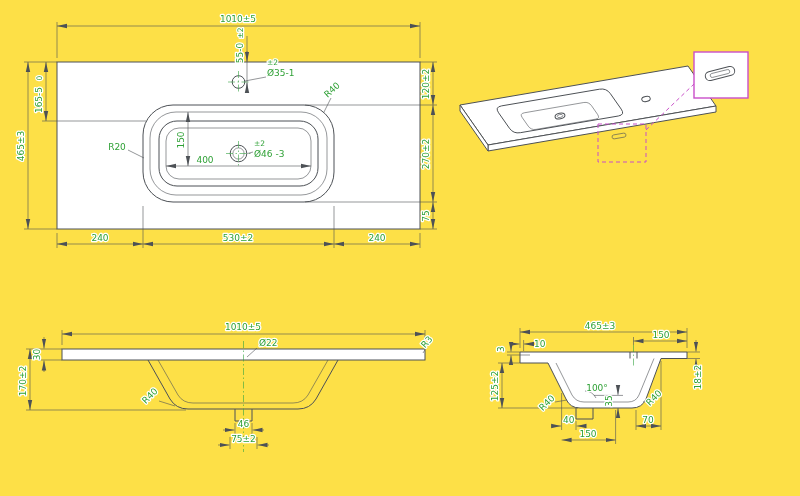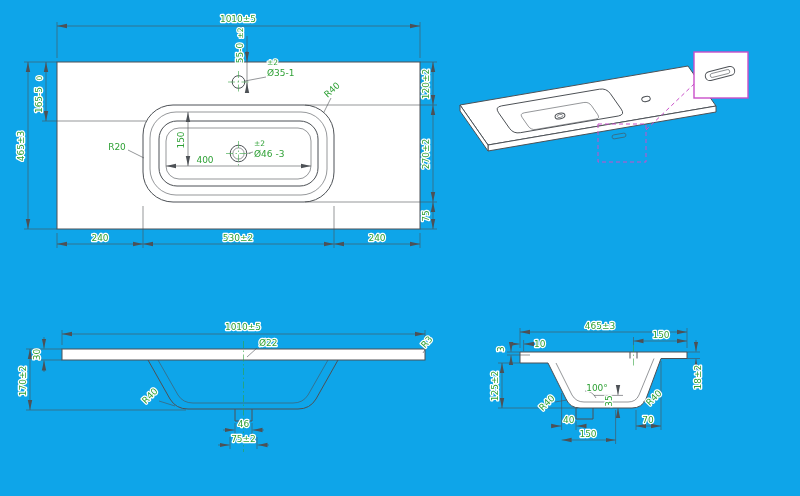--- a/index.html
+++ b/index.html
@@ -1,16 +1,16 @@
 <!DOCTYPE html>
 <html><head>
 <meta charset="utf-8">
 <style>
   html,body{margin:0;padding:0;background:#ffffff}
-  .canvas{width:800px;height:496px;background:#0ea5e9;position:relative;font-family:"DejaVu Sans",sans-serif;overflow:hidden}
+  .canvas{width:800px;height:496px;background:#fde047;position:relative;font-family:"DejaVu Sans",sans-serif;overflow:hidden}
   svg{display:block}
   .ln{stroke:#4d5156;stroke-width:1;fill:none;stroke-linecap:butt}
   .thin{stroke:#4d5156;stroke-width:.6;fill:none}
   .dim{stroke:#4d5156;stroke-width:.6;fill:none}
   .fillw{fill:#ffffff}
   .cl{stroke:#33a33f;stroke-width:.6;stroke-dasharray:7 2.5 1.5 2.5;fill:none}
   .mag{stroke:#c94fc9;stroke-width:1;fill:none;stroke-dasharray:4 3}
   .magbox{stroke:#c94fc9;stroke-width:1.4;fill:#ffffff}
   text.grn{fill:#2fa136;font-family:"DejaVu Sans",sans-serif;font-size:9px;text-anchor:middle;
            paint-order:stroke;stroke:#ffffff;stroke-width:2.5;stroke-linejoin:round}

